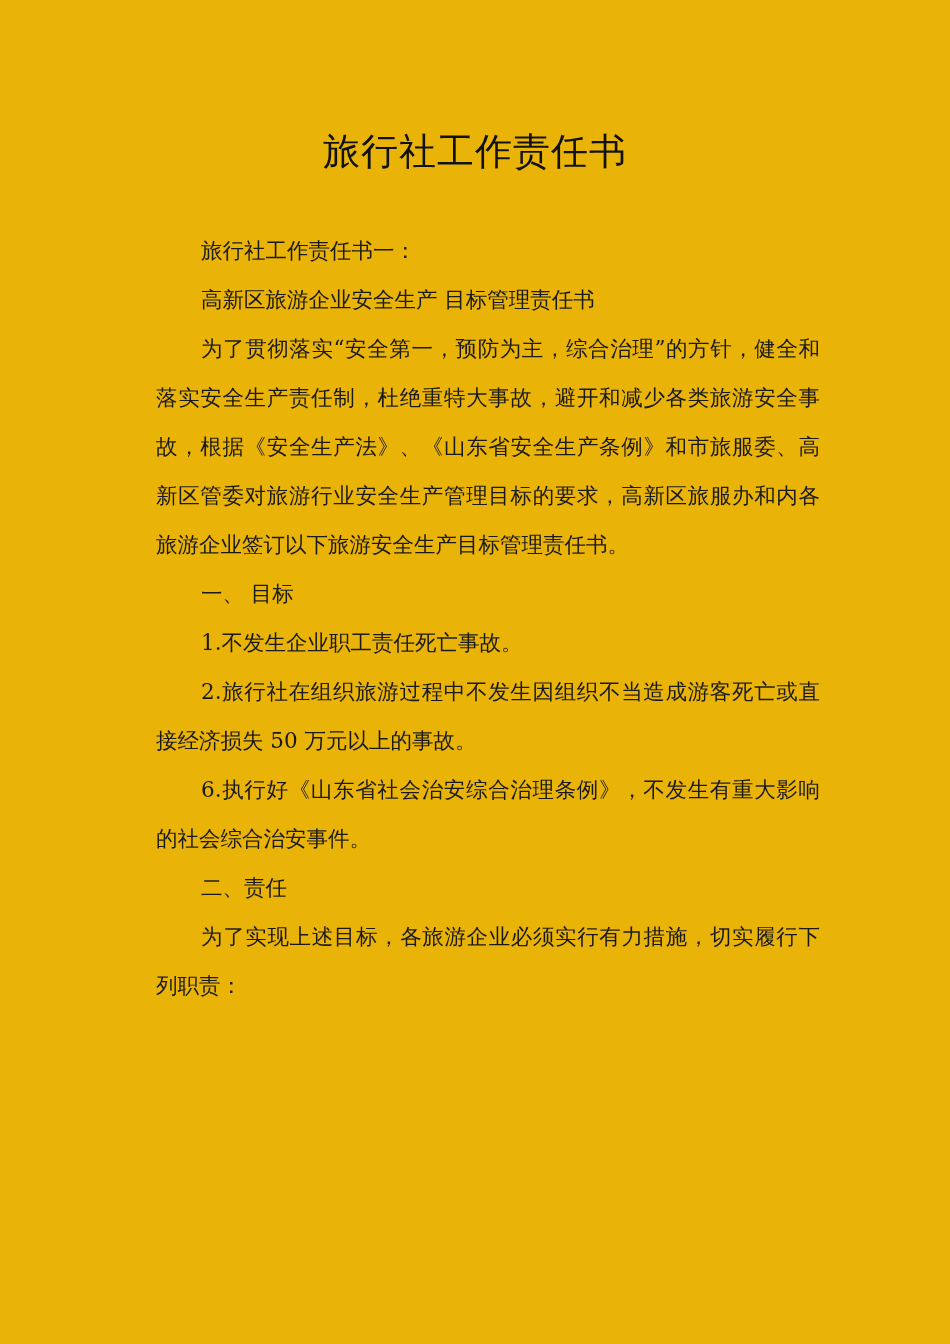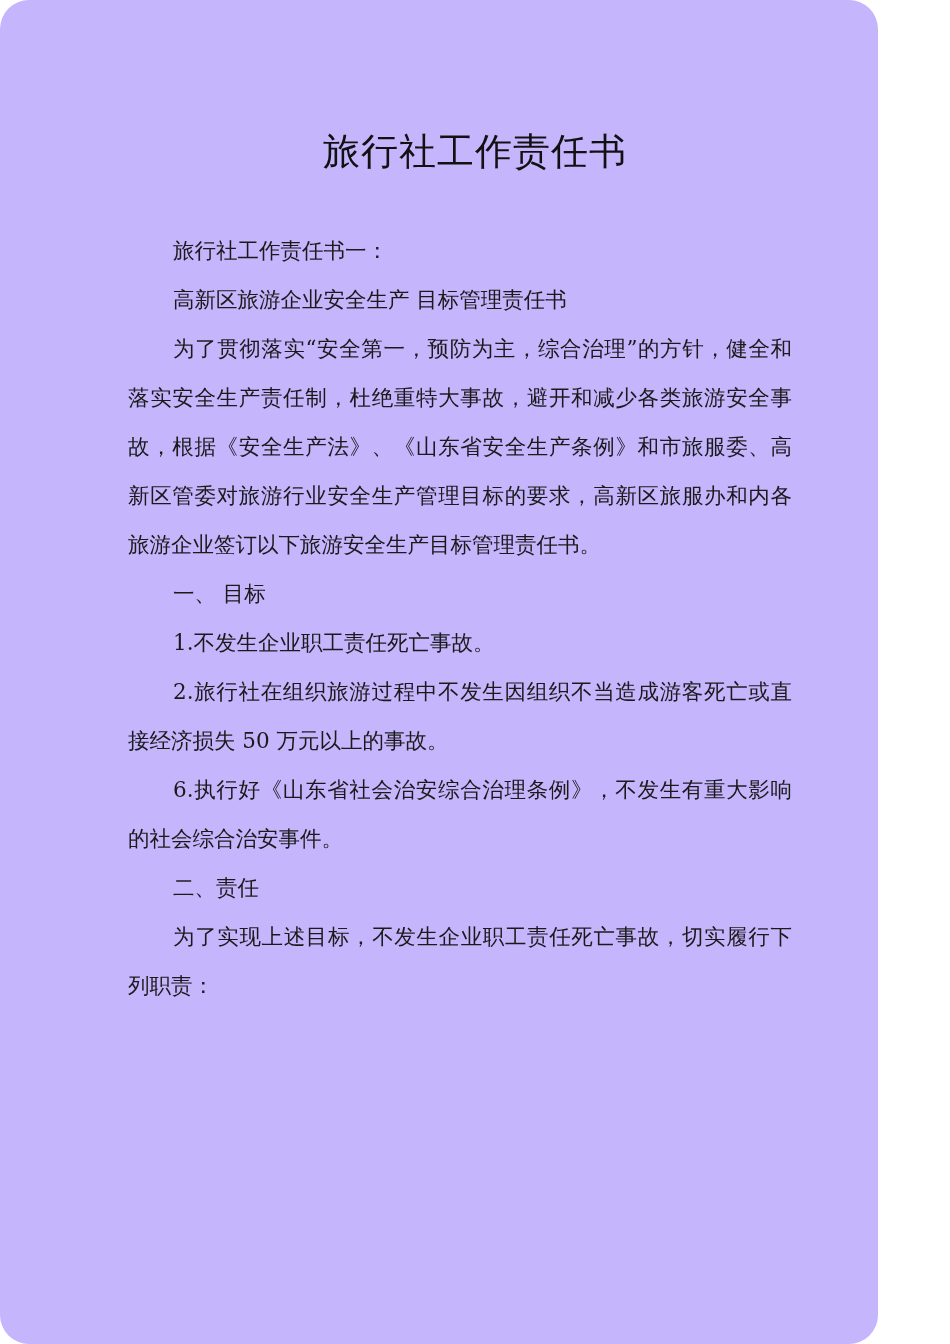--- a/index.html
+++ b/index.html
@@ -1,38 +1,38 @@
 <!DOCTYPE html>
 <html><head>
   <meta charset="utf-8">
   <style>
     html, body { margin: 0; padding: 0; background: #ffffff; }
     body { width: 950px; height: 1344px; position: relative; overflow: hidden; }
-    .page { position: absolute; left: 0; top: 0; width: 878px; height: 1344px; background: #c4b5fd; border-radius: 29px; }
+    .page { position: absolute; left: 0; top: 0; width: 950px; height: 1344px; background: #eab308; }
     .title {
       position: absolute; left: 0; top: 127px; width: 950px; text-align: center;
       font-family: "DejaVu Sans", sans-serif; font-size: 37px; letter-spacing: 1px;
       color: #111; line-height: 50px;
     }
     .body {
-      position: absolute; left: 128px; top: 226px; width: 664px;
+      position: absolute; left: 156px; top: 226px; width: 664px;
       font-family: "DejaVu Serif", serif; font-size: 21.5px; color: #1a1a1a;
       line-height: 49px;
     }
     .para { margin: 0; text-indent: 45px; text-align: justify; text-justify: inter-ideograph; }
   </style>
 </head>
 <body>
 
 <div class="page">
   <div class="title">旅行社工作责任书</div>
   <div class="body">
     <p class="para">旅行社工作责任书一：</p>
     <p class="para">高新区旅游企业安全生产 目标管理责任书</p>
     <p class="para">为了贯彻落实“安全第一，预防为主，综合治理”的方针，健全和落实安全生产责任制，杜绝重特大事故，避开和减少各类旅游安全事故，根据《安全生产法》、《山东省安全生产条例》和市旅服委、高新区管委对旅游行业安全生产管理目标的要求，高新区旅服办和内各旅游企业签订以下旅游安全生产目标管理责任书。</p>
     <p class="para">一、 目标</p>
     <p class="para">1.不发生企业职工责任死亡事故。</p>
     <p class="para">2.旅行社在组织旅游过程中不发生因组织不当造成游客死亡或直接经济损失 50 万元以上的事故。</p>
     <p class="para">6.执行好《山东省社会治安综合治理条例》，不发生有重大影响的社会综合治安事件。</p>
     <p class="para">二、责任</p>
-    <p class="para">为了实现上述目标，不发生企业职工责任死亡事故，切实履行下列职责：</p>
+    <p class="para">为了实现上述目标，各旅游企业必须实行有力措施，切实履行下列职责：</p>
   </div>
 </div>
 
 </body></html>

